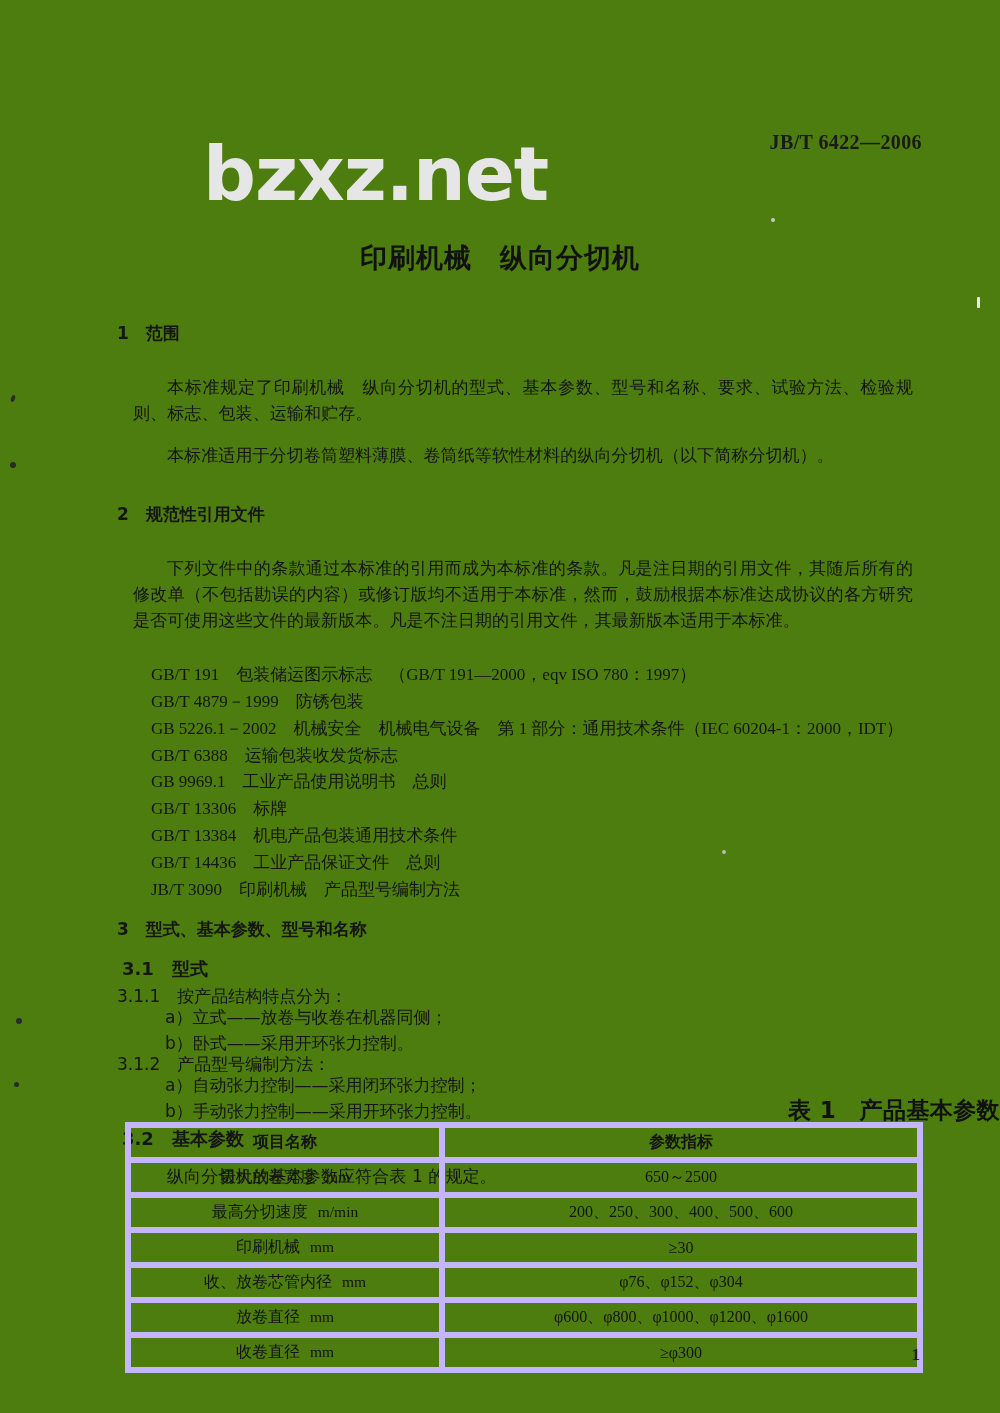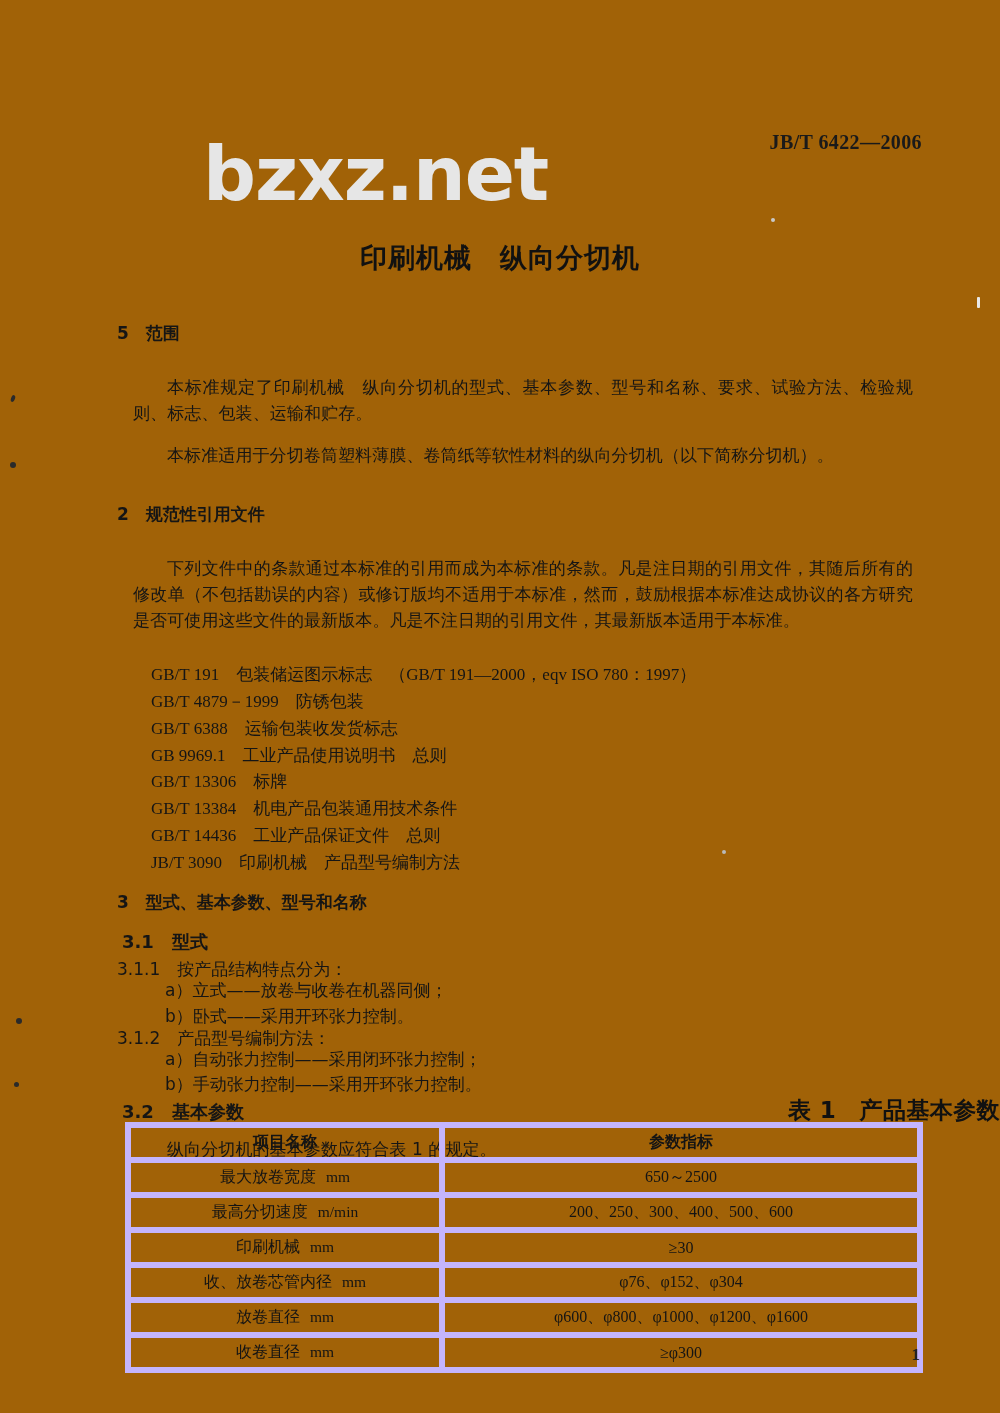--- a/index.html
+++ b/index.html
@@ -7,21 +7,21 @@
     padding: 0;
     background: #ffffff;
   }
   body {
     font-family: "DejaVu Sans", "Liberation Sans", sans-serif;
   }
   #page {
     position: relative;
     width: 1000px;
     height: 1413px;
-    background: #a16207;
+    background: #4d7c0f;
     overflow: hidden;
     color: #111111;
   }
 
   
   .speck {
     position: absolute;
     background: #2a2a2a;
     border-radius: 50%;
   }
@@ -196,34 +196,35 @@
   <div class="speck s7"></div>
 
   <div class="watermark">bzxz.net</div>
 
   <div class="doc-header">JB/T 6422—2006</div>
 
   <div class="doc-title">印刷机械　纵向分切机</div>
 
   <div class="content">
 
-    <div class="h2">5　范围</div>
+    <div class="h2">1　范围</div>
     <div class="gap-md"></div>
     <p class="para indent">本标准规定了印刷机械　纵向分切机的型式、基本参数、型号和名称、要求、试验方法、检验规则、标志、包装、运输和贮存。</p>
     <p class="para indent">本标准适用于分切卷筒塑料薄膜、卷筒纸等软性材料的纵向分切机（以下简称分切机）。</p>
 
     <div class="gap-lg"></div>
 
     <div class="h2">2　规范性引用文件</div>
     <div class="gap-md"></div>
     <p class="para indent">下列文件中的条款通过本标准的引用而成为本标准的条款。凡是注日期的引用文件，其随后所有的修改单（不包括勘误的内容）或修订版均不适用于本标准，然而，鼓励根据本标准达成协议的各方研究是否可使用这些文件的最新版本。凡是不注日期的引用文件，其最新版本适用于本标准。</p>
 
     <div class="gap-sm"></div>
     <div class="ref-line cn">GB/T 191　包装储运图示标志　（GB/T 191—2000，eqv ISO 780：1997）</div>
     <div class="ref-line cn">GB/T 4879－1999　防锈包装</div>
+    <div class="ref-line cn">GB 5226.1－2002　机械安全　机械电气设备　第 1 部分：通用技术条件（IEC 60204-1：2000，IDT）</div>
     <div class="ref-line cn">GB/T 6388　运输包装收发货标志</div>
     <div class="ref-line cn">GB 9969.1　工业产品使用说明书　总则</div>
     <div class="ref-line cn">GB/T 13306　标牌</div>
     <div class="ref-line cn">GB/T 13384　机电产品包装通用技术条件</div>
     <div class="ref-line cn">GB/T 14436　工业产品保证文件　总则</div>
     <div class="ref-line cn">JB/T 3090　印刷机械　产品型号编制方法</div>
 
     <div class="gap-md"></div>
 
     <div class="h2">3　型式、基本参数、型号和名称</div>

